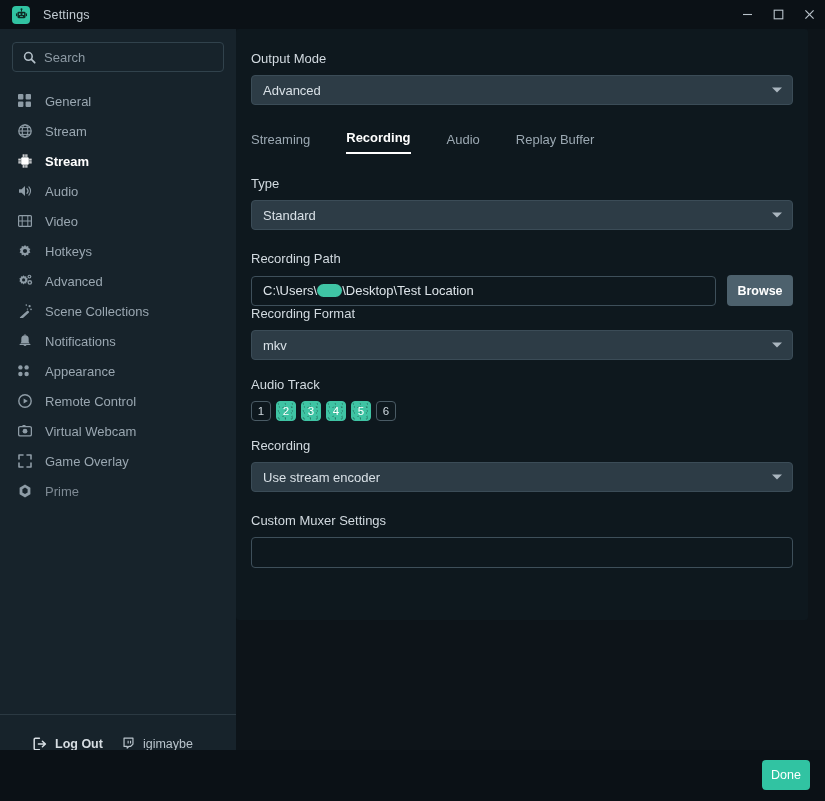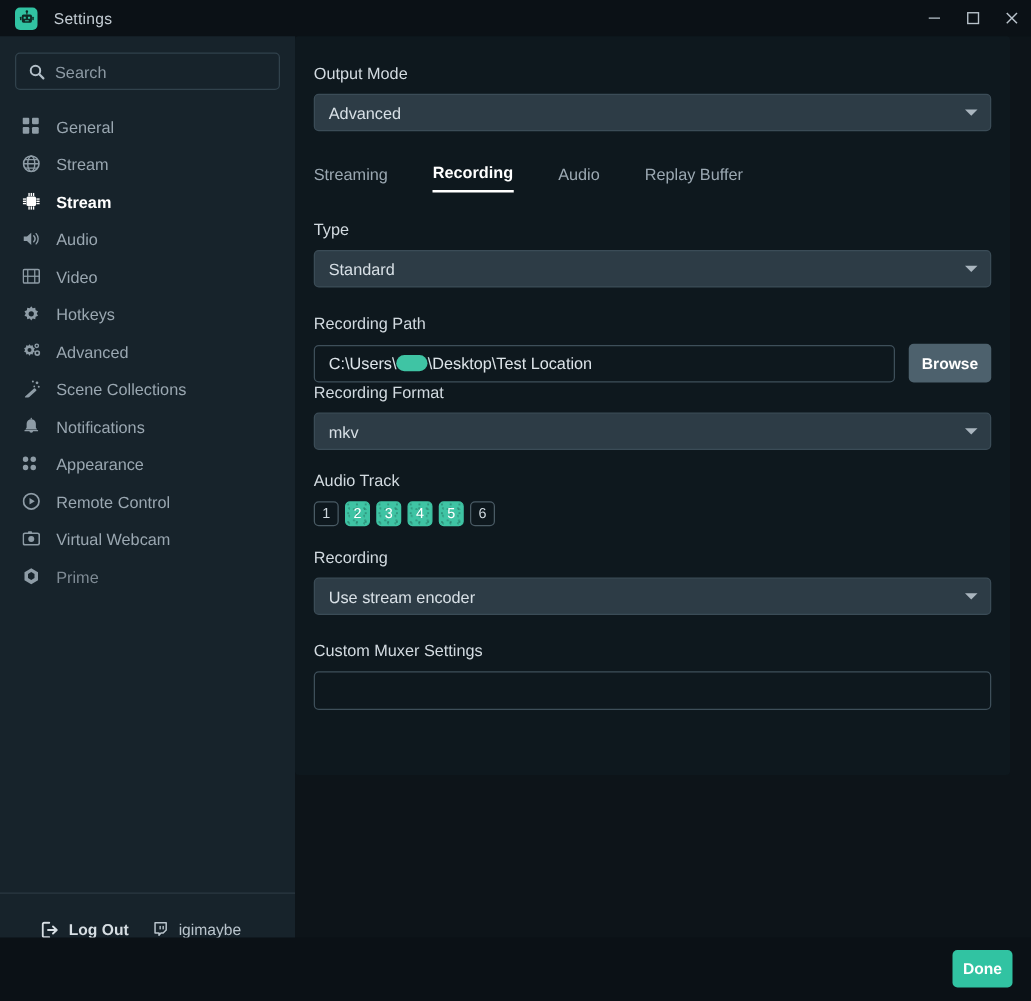--- a/index.html
+++ b/index.html
@@ -316,21 +316,21 @@
   }
   .done-btn {
     position: absolute;
     right: 15px; top: 10px;
     width: 48px; height: 30px;
     background: #31c3a2;
     border: none;
     border-radius: 4px;
     color: #ffffff;
     font-size: 12.5px;
-    font-weight: bold;
+    font-weight: normal;
     font-family: "Liberation Sans", sans-serif;
     cursor: pointer;
   }
 </style>
 </head>
 <body>
 
 <div class="app">
 
   <div class="titlebar">
@@ -525,20 +525,28 @@
         <span class="nav-icon">
           <svg width="14" height="14" viewBox="0 0 14 14">
               <rect x="0.6" y="2.6" width="12.8" height="9.2" rx="1.5" fill="none" stroke="currentColor" stroke-width="1.3"></rect>
               <circle cx="7" cy="7.2" r="2.4" fill="currentColor"></circle>
               <rect x="4.4" y="1" width="3.2" height="1.8" rx=".6" fill="currentColor"></rect>
             </svg>
         </span>
         <span class="nav-label">Virtual Webcam</span>
       </div>
 
+      <div class="nav-item">
+        <span class="nav-icon">
+          <svg width="14" height="14" viewBox="0 0 14 14">
+              <path d="M1 5V1h4M13 5V1H9M1 9v4h4M13 9v4H9" fill="none" stroke="currentColor" stroke-width="1.6" stroke-linecap="round" stroke-linejoin="round"></path>
+            </svg>
+        </span>
+        <span class="nav-label">Game Overlay</span>
+      </div>
 
       <div class="nav-item dim">
         <span class="nav-icon">
           <svg width="14" height="14" viewBox="0 0 14 14">
               <path d="M7 .6l5.4 3.2v6.4L7 13.4 1.6 10.2V3.8z" fill="currentColor"></path>
               <path d="M7 3.6l2.6 1.6v3.2L7 10 4.4 8.4V5.2z" fill="#17232b"></path>
             </svg>
         </span>
         <span class="nav-label">Prime</span>
       </div>

